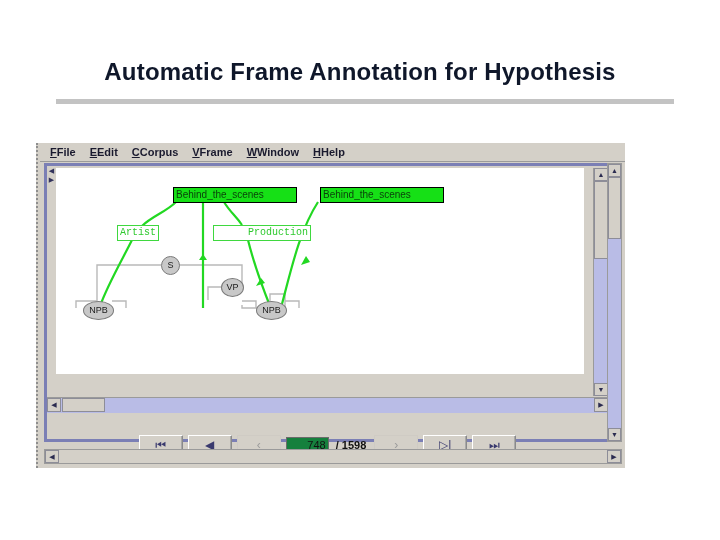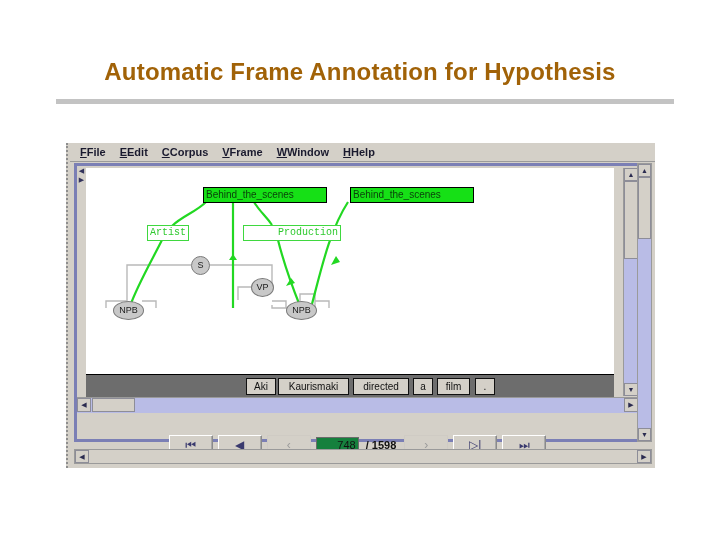--- a/index.html
+++ b/index.html
@@ -5,31 +5,31 @@
   html,body{margin:0;padding:0;}
   body{
     width:720px;height:540px;background:#ffffff;
     font-family:"Liberation Sans", sans-serif;
     overflow:hidden;position:relative;
   }
 
   
   #slide-title{
     position:absolute;left:60px;top:58px;width:600px;
-    font-size:24px;font-weight:bold;color:#a16207;
+    font-size:24px;font-weight:bold;color:#0f172a;
     letter-spacing:.2px;text-align:center;
   }
   #title-rule{
     position:absolute;left:56px;top:99px;width:618px;height:5px;
     background:#c3c3c3;
   }
 
   
   #app-window{
-    position:absolute;left:66px;top:143px;width:589px;height:325px;
+    position:absolute;left:36px;top:143px;width:589px;height:325px;
     background:#d4d0c8;
     border-left:2px dotted #8e8e8e;
     box-sizing:border-box;
   }
 
   
   #menu-bar{
     position:absolute;left:2px;top:0;right:0;height:19px;
     background:#d4d0c8;
     display:flex;align-items:center;gap:14px;padding-left:10px;
@@ -261,28 +261,20 @@
 
       <div class="role-node" style="left:61px;top:57px;width:36px;">Artist</div>
       <div class="role-node" style="left:157px;top:57px;width:60px;padding-left:34px;">Production</div>
 
       <div class="syn-node" style="left:105px;top:88px;width:17px;height:17px;line-height:17px;">S</div>
       <div class="syn-node" style="left:165px;top:110px;width:21px;height:17px;line-height:17px;">VP</div>
       <div class="syn-node" style="left:27px;top:133px;width:29px;height:17px;line-height:17px;">NPB</div>
       <div class="syn-node" style="left:200px;top:133px;width:29px;height:17px;line-height:17px;">NPB</div>
     </div>
 
-    <div id="terminal-band">
-      <div class="token" style="left:160px;width:28px;">Aki</div>
-      <div class="token" style="left:192px;width:69px;">Kaurismaki</div>
-      <div class="token" style="left:267px;width:54px;">directed</div>
-      <div class="token" style="left:327px;width:18px;">a</div>
-      <div class="token" style="left:351px;width:31px;">film</div>
-      <div class="token" style="left:389px;width:18px;">.</div>
-    </div>
 
     <div id="inner-vscroll">
       <div class="sb-btn sb-up">▲</div>
       <div class="sb-track">
         <div class="sb-thumb"></div>
       </div>
       <div class="sb-btn sb-dn">▼</div>
     </div>
 
     <div id="inner-hscroll">

